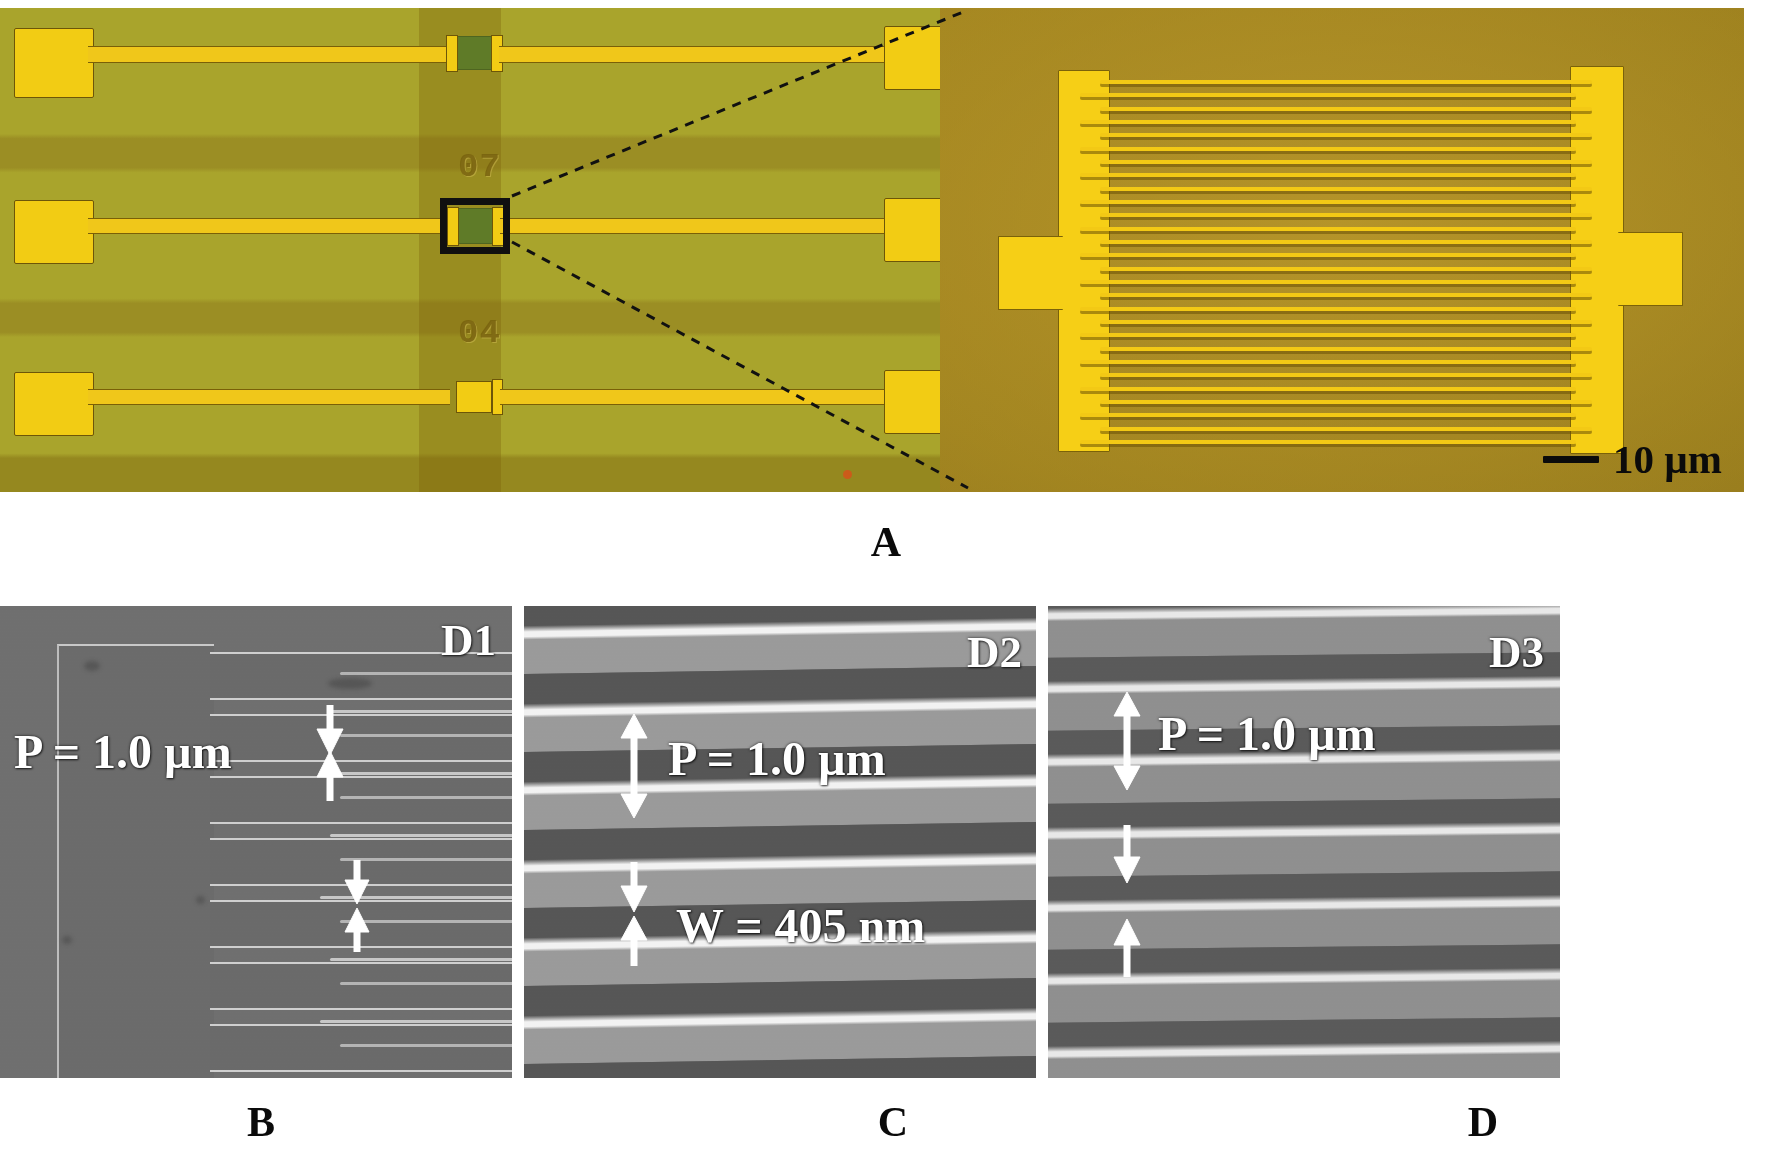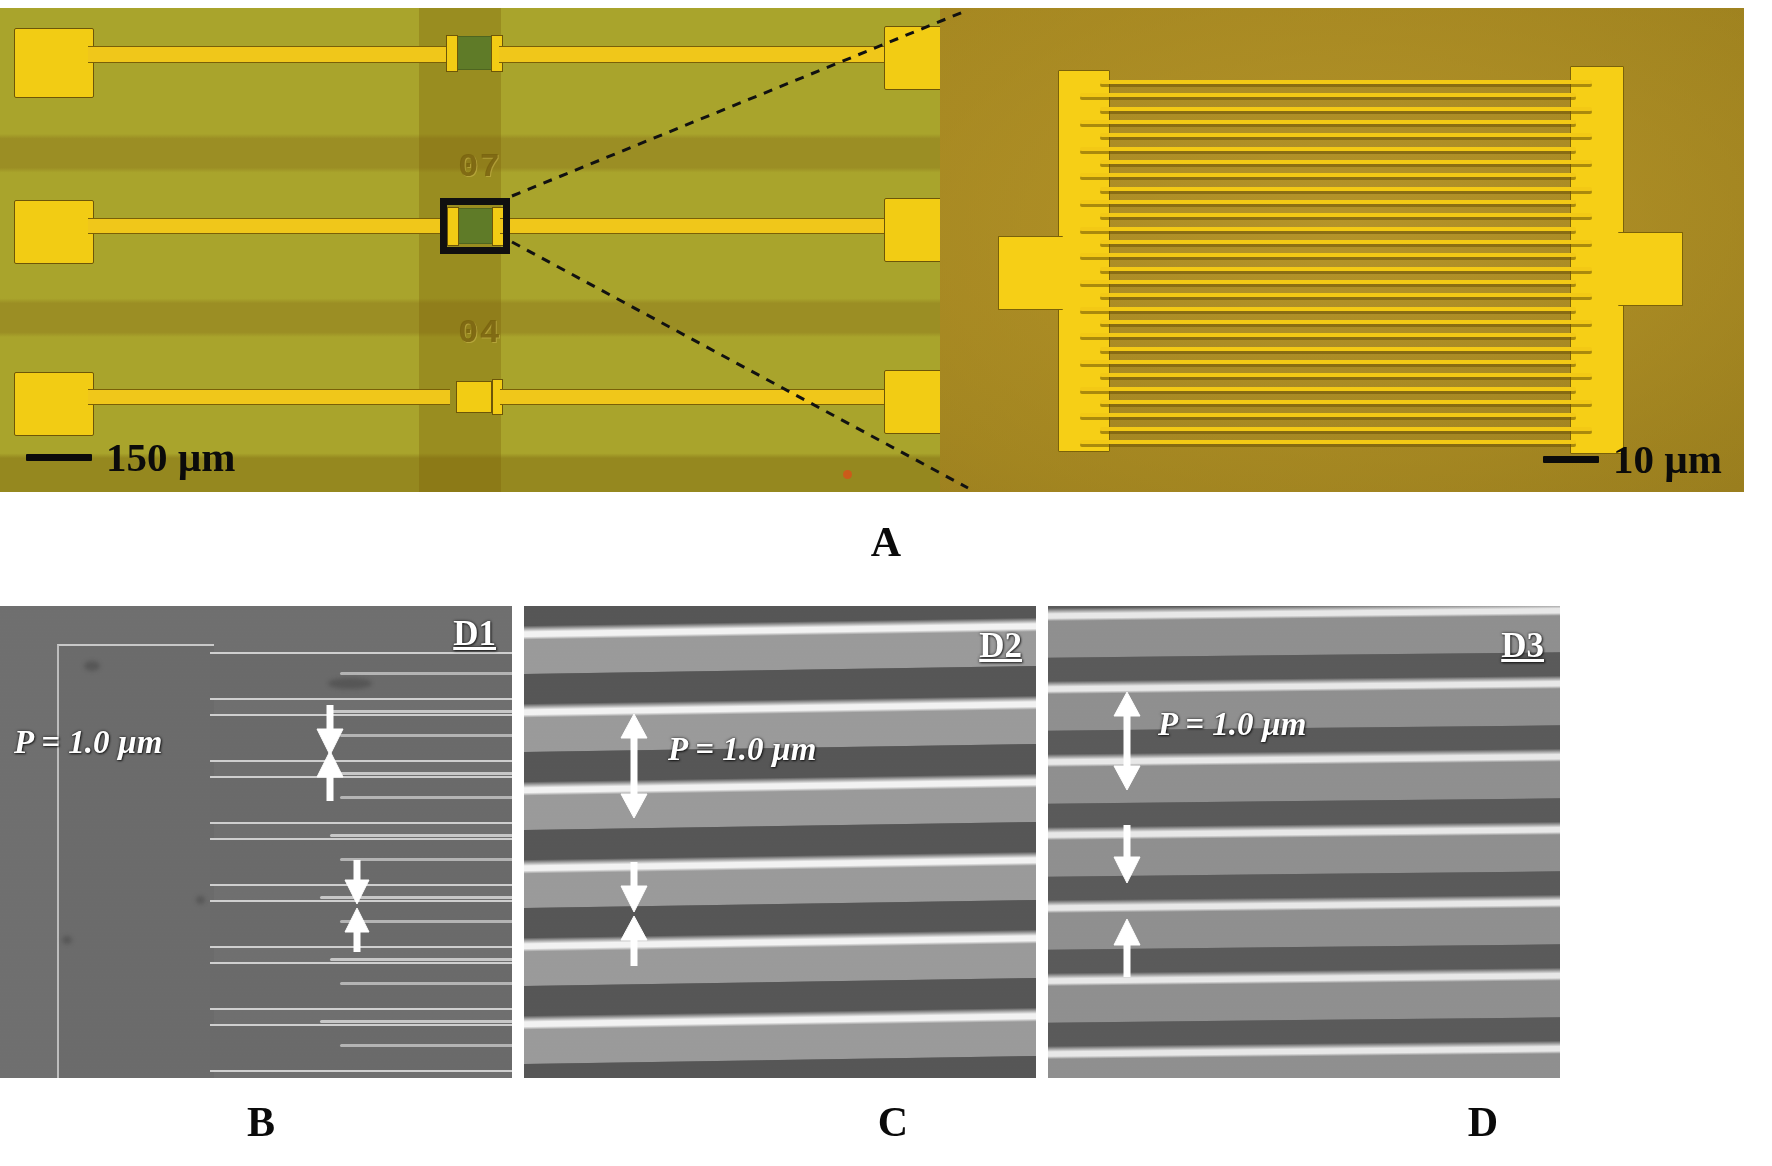--- a/index.html
+++ b/index.html
@@ -221,26 +221,24 @@
     color: #ffffff;
     font-family: "Liberation Serif", "DejaVu Serif", serif;
     font-weight: 700;
     white-space: nowrap;
     text-shadow:
        0 0 3px rgba(0,0,0,.75),
        1px 1px 2px rgba(0,0,0,.6);
     user-select: none;
   }
   .sem-corner-tag {
-    font-size: 35px;
-    text-decoration: underline;
+    font-size: 45px;
   }
   .sem-dim-text {
-    font-size: 33px;
-    font-style: italic;
+    font-size: 48px;
   }
 
   .arrow-svg {
     position: absolute;
     overflow: visible;
     pointer-events: none;
   }
 
   
   .part-caption {
@@ -285,24 +283,20 @@
     <div class="device-gold-small" style="left:456px; top:373px; width:34px; height:30px;"></div>
     <div class="device-gold-small" style="left:492px; top:371px; width:9px; height:34px;"></div>
     <div class="trace" style="left:500px; top:381px; width:394px; height:14px;"></div>
     <div class="pad" style="left:884px; top:362px; width:70px;  height:62px;"></div>
 
     <div class="die-number" style="left:458px; top:140px;">07</div>
     <div class="die-number" style="left:458px; top:306px;">04</div>
 
     <div class="speck" style="left:843px; top:462px; width:9px; height:9px;"></div>
 
-    <div class="scalebar-group" style="left:26px; bottom:14px;">
-      <span class="scalebar-line" style="width:66px;"></span>
-      <span class="scalebar-text">150 µm</span>
-    </div>
   </div>
 
   <div class="panel" id="panel-a-zoom">
     <div class="ide-field"></div>
 
     <div class="ide-busbar" style="left:118px; top:62px;  width:50px; height:380px;"></div>
     <div class="ide-busbar" style="left:58px;  top:228px; width:64px; height:72px; border-right:none;"></div>
 
     <div class="ide-busbar" style="left:630px; top:58px;  width:52px; height:386px;"></div>
     <div class="ide-busbar" style="left:678px; top:224px; width:64px; height:72px; border-left:none;"></div>
@@ -416,20 +410,21 @@
         <div class="grating-line" style="top: 142px; height: 78px; background: linear-gradient(rgb(86, 86, 86) 0%, rgb(86, 86, 86) 38%, rgb(242, 242, 242) 46%, rgb(242, 242, 242) 52%, rgb(154, 154, 154) 56%, rgb(154, 154, 154) 100%); transform: rotate(-0.9deg); transform-origin: 50% 50%;"></div>
         <div class="grating-line" style="top: 220px; height: 78px; background: linear-gradient(rgb(86, 86, 86) 0%, rgb(86, 86, 86) 38%, rgb(242, 242, 242) 46%, rgb(242, 242, 242) 52%, rgb(154, 154, 154) 56%, rgb(154, 154, 154) 100%); transform: rotate(-0.9deg); transform-origin: 50% 50%;"></div>
         <div class="grating-line" style="top: 298px; height: 78px; background: linear-gradient(rgb(86, 86, 86) 0%, rgb(86, 86, 86) 38%, rgb(242, 242, 242) 46%, rgb(242, 242, 242) 52%, rgb(154, 154, 154) 56%, rgb(154, 154, 154) 100%); transform: rotate(-0.9deg); transform-origin: 50% 50%;"></div>
         <div class="grating-line" style="top: 376px; height: 78px; background: linear-gradient(rgb(86, 86, 86) 0%, rgb(86, 86, 86) 38%, rgb(242, 242, 242) 46%, rgb(242, 242, 242) 52%, rgb(154, 154, 154) 56%, rgb(154, 154, 154) 100%); transform: rotate(-0.9deg); transform-origin: 50% 50%;"></div>
         <div class="grating-line" style="top: 454px; height: 78px; background: linear-gradient(rgb(86, 86, 86) 0%, rgb(86, 86, 86) 38%, rgb(242, 242, 242) 46%, rgb(242, 242, 242) 52%, rgb(154, 154, 154) 56%, rgb(154, 154, 154) 100%); transform: rotate(-0.9deg); transform-origin: 50% 50%;"></div>
       </div>
     <div class="sem-grain"></div>
 
     <div class="sem-label sem-corner-tag" style="right:14px; top:20px;">D2</div>
     <div class="sem-label sem-dim-text" style="left:144px; top:125px;">P = 1.0 µm</div>
+    <div class="sem-label sem-dim-text" style="left:152px; top:292px;">W = 405 nm</div>
 
     <svg class="arrow-svg" style="left:88px; top:108px; width:44px; height:104px;">
       <g fill="#ffffff" stroke="#ffffff">
         <line x1="22" y1="14" x2="22" y2="90" stroke-width="7"></line>
         <polygon points="22,0 9,24 35,24"></polygon>
         <polygon points="22,104 9,80 35,80"></polygon>
       </g>
     </svg>
 
     <svg class="arrow-svg" style="left:88px; top:252px; width:44px; height:110px;">

